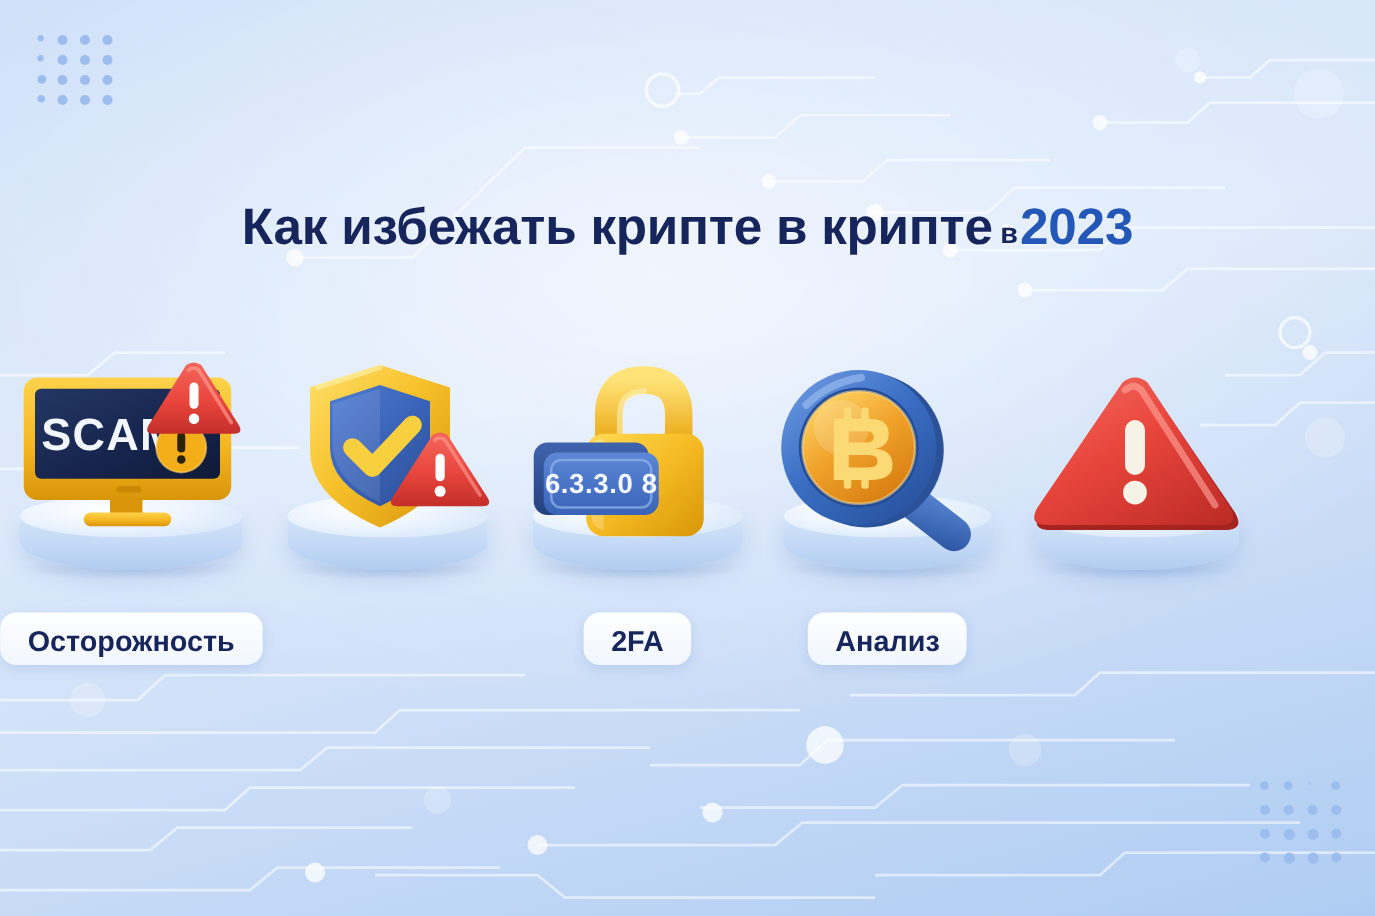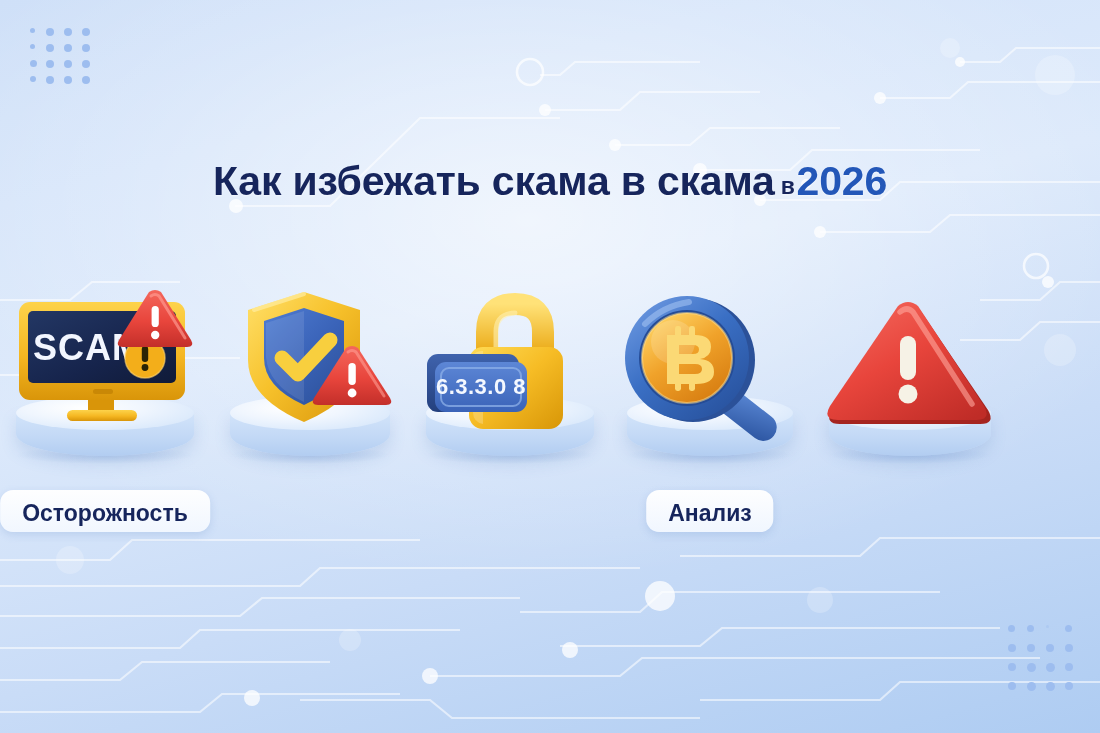--- a/index.html
+++ b/index.html
@@ -191,21 +191,21 @@
     <span style="left:19px; top:38px; width:9px;  height:9px;"></span>
     <span style="left:38px; top:38px; width:9px;  height:9px;"></span>
     <span style="left:57px; top:38px; width:8px;  height:8px;"></span>
     <span style="left:0px;  top:57px; width:8px;  height:8px;"></span>
     <span style="left:19px; top:57px; width:9px;  height:9px;"></span>
     <span style="left:38px; top:57px; width:9px;  height:9px;"></span>
     <span style="left:57px; top:57px; width:8px;  height:8px;"></span>
   </div>
 
   <div class="title-wrap">
-    <h1 class="title"><span>Как избежать скама в скама</span><span class="small-v">в</span><span class="year">2026</span></h1>
+    <h1 class="title"><span>Как избежать крипте в крипте</span><span class="small-v">в</span><span class="year">2023</span></h1>
   </div>
 
   <div class="row">
 
     <div class="item w1">
       <div class="art">
         <div class="pedestal">
           <div class="ped-shadow"></div>
           <div class="ped-body"></div>
           <div class="ped-top"></div>
@@ -327,20 +327,23 @@
           <rect x="52" y="55" width="94" height="82" rx="14" fill="url(#lockG)"></rect>
           <path d="M56 64 Q58 59 66 59 L66 132 Q56 130 56 120 Z" fill="#ffffff" fill-opacity="0.22"></path>
 
           <rect x="10" y="62" width="92" height="58" rx="11" fill="url(#cardOuter)"></rect>
 
           <rect x="18" y="70" width="92" height="50" rx="11" fill="url(#cardInner)"></rect>
           <rect x="24" y="76" width="80" height="38" rx="8" fill="none" stroke="#8db0e8" stroke-width="2" stroke-opacity="0.75"></rect>
           <text x="64" y="102" text-anchor="middle" font-family="Liberation Sans, sans-serif" font-size="22" font-weight="700" fill="#f4f8ff" letter-spacing="0.5">6.3.3.0 8</text>
         </svg>
       </div>
+      <div class="pill">
+        <span>2FA</span>
+      </div>
     </div>
 
     <div class="item">
       <div class="art">
         <div class="pedestal" style="width:166px;">
           <div class="ped-shadow" style="width:164px;"></div>
           <div class="ped-body" style="width:166px; border-radius:0 0 83px 83px / 0 0 22px 22px;"></div>
           <div class="ped-top" style="width:166px;"></div>
         </div>
         <svg class="icon-svg" width="190" height="150" viewBox="0 0 190 150" style="bottom:30px;">

